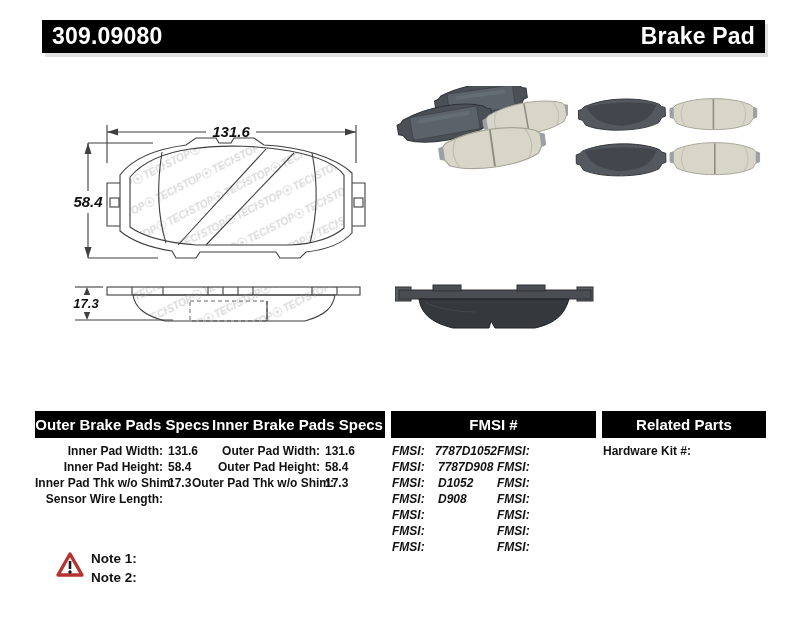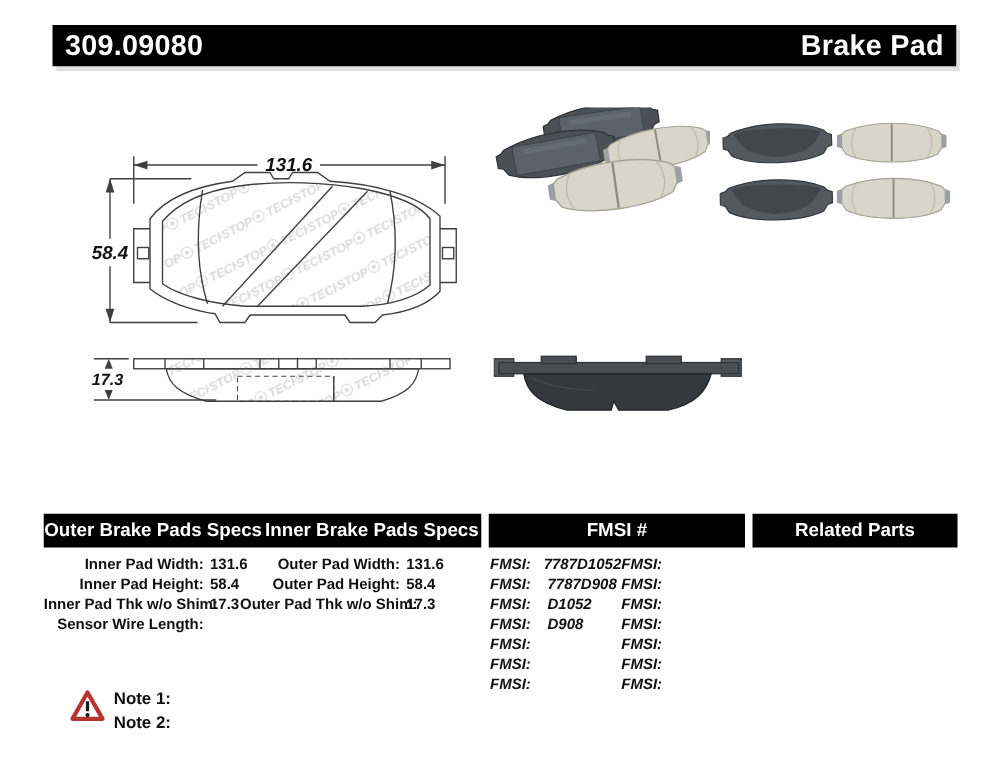--- a/index.html
+++ b/index.html
@@ -300,20 +300,26 @@
           <span class="fmsi-label">FMSI:</span>
           <span class="fmsi-value"></span>
         </span>
       <span class="fmsi-cell c2">
           <span class="fmsi-label">FMSI:</span>
           <span class="fmsi-value"></span>
         </span>
     </div>
   </div>
 
+  <div class="col related-col">
+    <div class="spec-row">
+      <span>Hardware Kit #:</span>
+      <span class="fmsi-value"></span>
+    </div>
+  </div>
 
   <svg class="warning-icon" width="30" height="28" viewBox="0 0 30 28">
     <path d="M15,3 L27,24 H3 Z" fill="#fff" stroke="#b5342f" stroke-width="3.4" stroke-linejoin="round"></path>
     <rect x="13.7" y="10" width="2.6" height="8" fill="#1a1a1a"></rect>
     <circle cx="15" cy="21" r="1.7" fill="#1a1a1a"></circle>
   </svg>
   <div class="note-line note-1">Note 1:</div>
   <div class="note-line note-2">Note 2:</div>
 
 </div>

